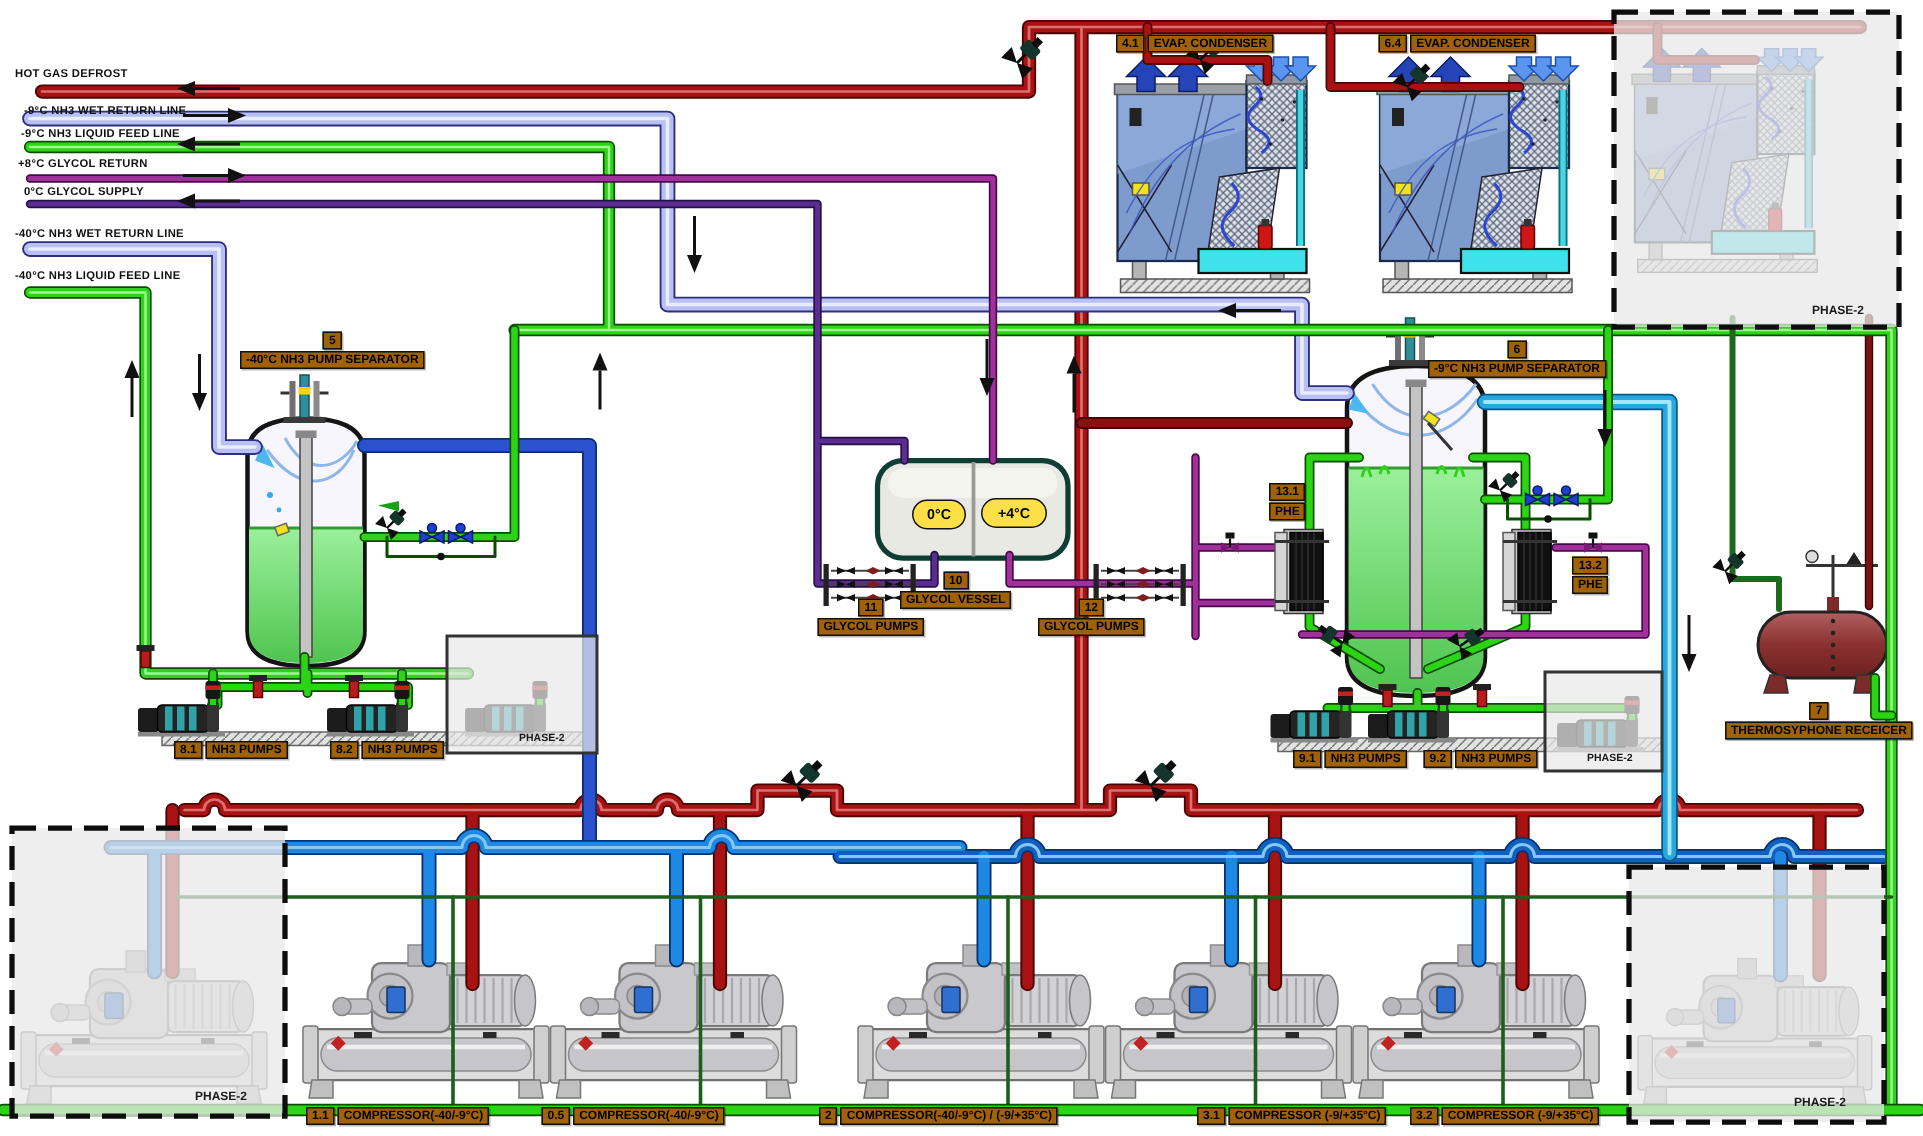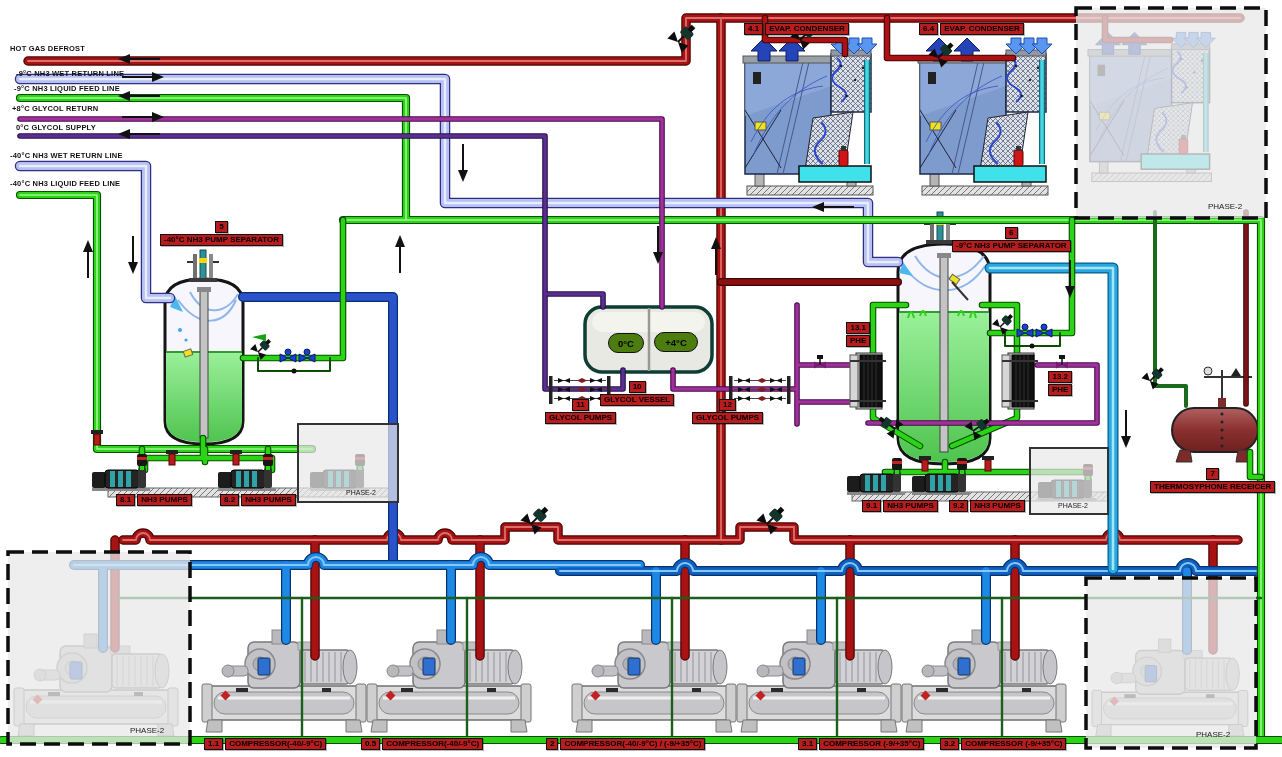--- a/index.html
+++ b/index.html
@@ -18,24 +18,24 @@
   .o-cyn{stroke:#065b8a;stroke-width:11}.f-cyn{stroke:#29a8e0;stroke-width:8.6}.h-cyn{stroke:#a5e4fb;stroke-width:2.6}
   .o-grn{stroke:#0b4d00;stroke-width:8.2}.f-grn{stroke:#2bd414;stroke-width:6}.h-grn{stroke:#a2f593;stroke-width:1.6}
   .o-grn5{stroke:#0b4d00;stroke-width:6.6}.f-grn5{stroke:#2bd414;stroke-width:4.4}
   .t-dgrn{stroke:#1c6b1c;stroke-width:4}
   .t-grn{stroke:#1c5e1c;stroke-width:2.4}
   .t-grn2{stroke:#0b4d00;stroke-width:2}
   .o-mag{stroke:#47094a;stroke-width:5.6}.f-mag{stroke:#a0309a;stroke-width:3.4}
   .o-pur{stroke:#241048;stroke-width:5.6}.f-pur{stroke:#5c2d91;stroke-width:3.4}
   .lbl{position:absolute;display:flex;gap:2px;z-index:6;font-weight:bold;font-size:8px;line-height:1.25;color:#000;}
   .lbl.col{flex-direction:column;align-items:center;gap:1px;}
-  .box{background:#b91c1c;border:1px solid #111;padding:0 3px;white-space:nowrap;box-shadow:1px 1px 0 rgba(0,0,0,.28);}
+  .box{background:#a16207;border:1px solid #111;padding:0 3px;white-space:nowrap;box-shadow:1px 1px 0 rgba(0,0,0,.28);}
   .leg{position:absolute;z-index:6;font-weight:bold;font-size:7.5px;color:#111;white-space:nowrap;letter-spacing:.2px;}
-  .p2{position:absolute;z-index:6;font-weight:normal;font-size:8px;color:#1a1a1a;white-space:nowrap;}
-  .oval{position:absolute;z-index:6;border:1.5px solid #111;border-radius:10px;background:#4d7c0f;
+  .p2{position:absolute;z-index:6;font-weight:bold;font-size:8px;color:#1a1a1a;white-space:nowrap;}
+  .oval{position:absolute;z-index:6;border:1.5px solid #111;border-radius:10px;background:#fde047;
         font-weight:bold;font-size:9.5px;display:flex;align-items:center;justify-content:center;}
 </style>
 </head>
 <body>
 
 <div id="stage">
 
 <svg id="piping" width="1282" height="757" viewBox="0 0 1282 757">
 <defs>
   <pattern id="hatch" width="6" height="6" patternUnits="userSpaceOnUse">

